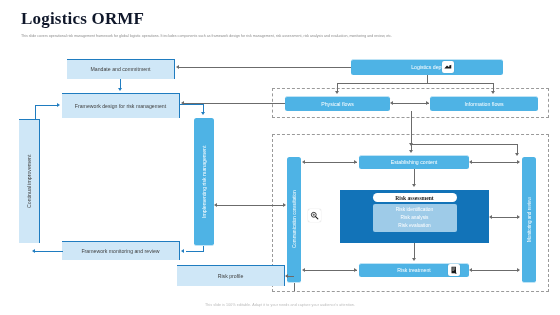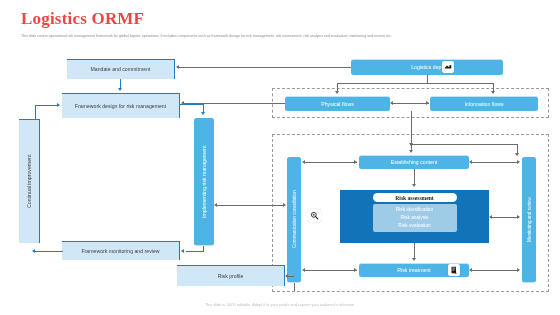--- a/index.html
+++ b/index.html
@@ -9,21 +9,21 @@
     font-family:"Liberation Sans", sans-serif;
     overflow:hidden;
     position:relative;
   }
   #slide{position:absolute;left:0;top:0;width:560px;height:315px;}
 
   
   .title{
     position:absolute;left:21px;top:9px;
     font-family:"Liberation Serif", serif;
-    font-size:17px;font-weight:700;color:#ef4444;
+    font-size:17px;font-weight:700;color:#0f172a;
     letter-spacing:.2px;line-height:20px;
   }
   .subtitle{
     position:absolute;left:21px;top:33px;width:520px;
     font-size:3.6px;line-height:6px;color:#8d8d8d;
     font-family:"Liberation Sans", sans-serif;
   }
   .footer{
     position:absolute;left:0;top:303px;width:560px;text-align:center;
     font-size:3.6px;color:#b9b9b9;letter-spacing:.1px;

